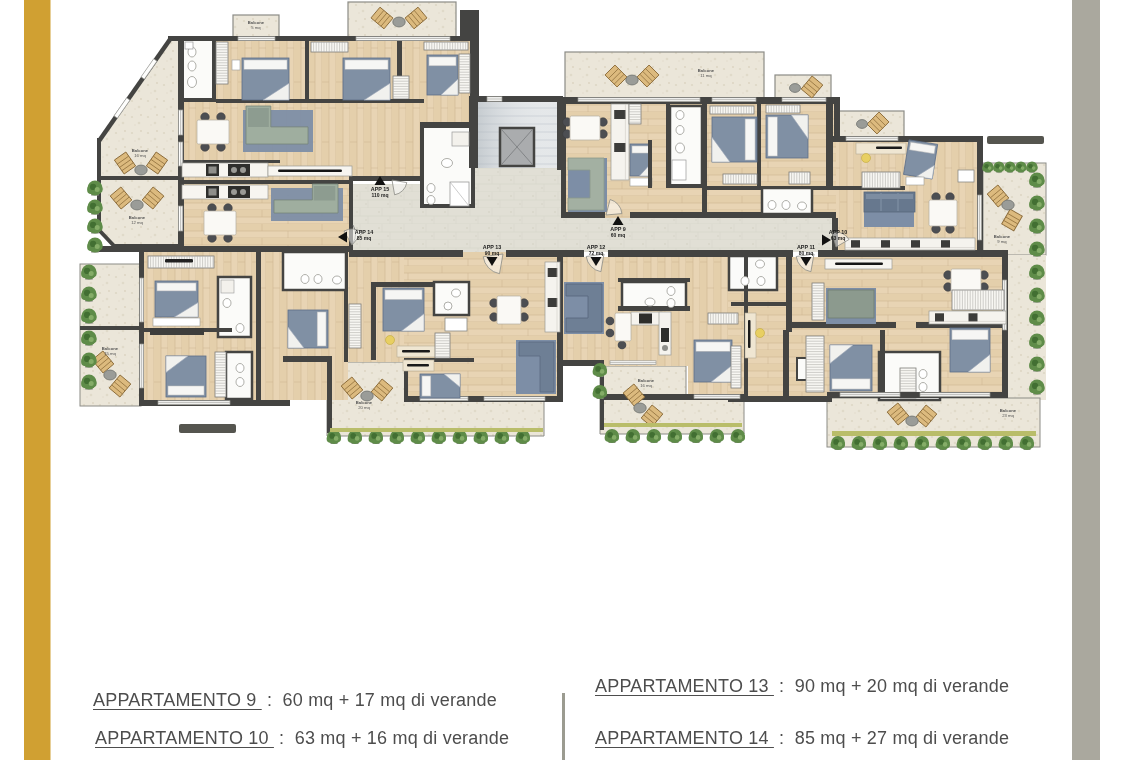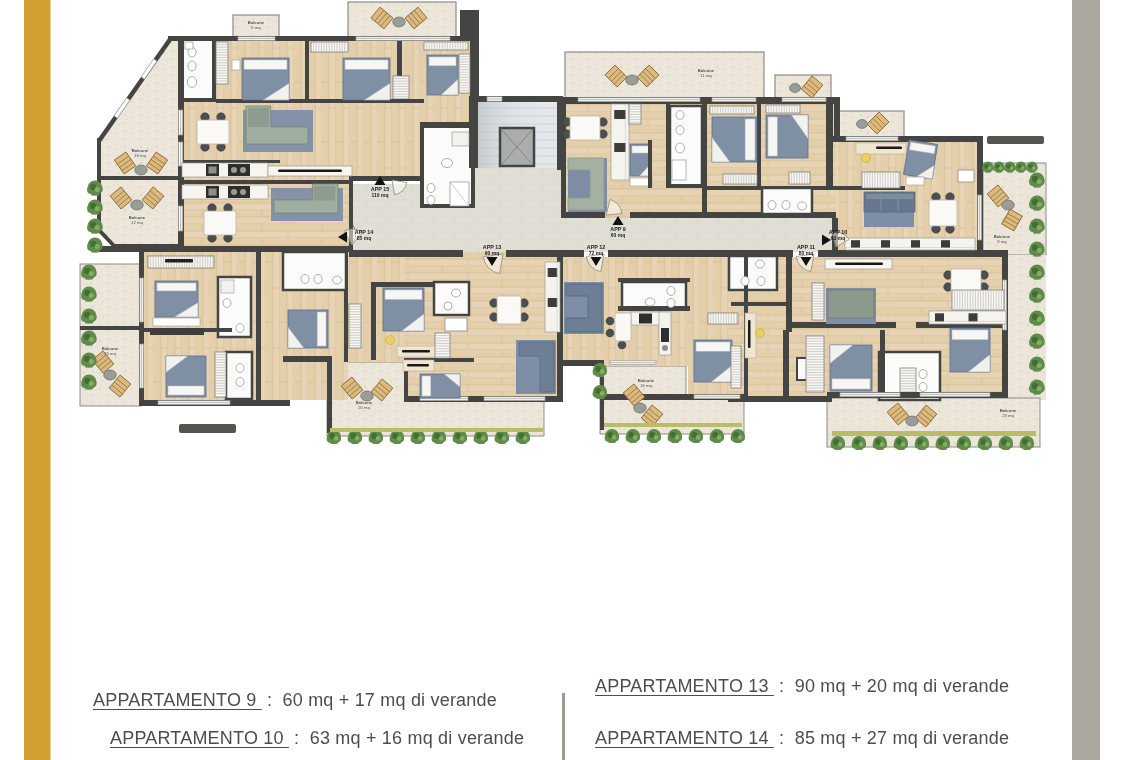--- a/index.html
+++ b/index.html
@@ -1939,19 +1939,19 @@
 
 <g>
         <text x="1002" y="238" font-size="4.2" font-weight="bold" fill="#555" text-anchor="middle" font-family="Liberation Sans, sans-serif">Balcone</text>
         <text x="1002" y="243" font-size="4.2" fill="#555" text-anchor="middle" font-family="Liberation Sans, sans-serif">9 mq</text>
       </g>
 </svg>
 </div>
 
 <div class="cap" style="left:93px; top:690px;"><u>APPARTAMENTO 9&nbsp;</u> :&nbsp; 60 mq + 17 mq di verande</div>
 
-<div class="cap" style="left:110px; top:728px;"><u>APPARTAMENTO 10&nbsp;</u> :&nbsp; 63 mq + 16 mq di verande</div>
+<div class="cap" style="left:95px; top:728px;"><u>APPARTAMENTO 10&nbsp;</u> :&nbsp; 63 mq + 16 mq di verande</div>
 
 <div class="cap" style="left:595px; top:676px;"><u>APPARTAMENTO 13&nbsp;</u> :&nbsp; 90 mq + 20 mq di verande</div>
 
 <div class="cap" style="left:595px; top:728px;"><u>APPARTAMENTO 14&nbsp;</u> :&nbsp; 85 mq + 27 mq di verande</div>
 
 <div class="divider"></div>
 
 </body></html>

